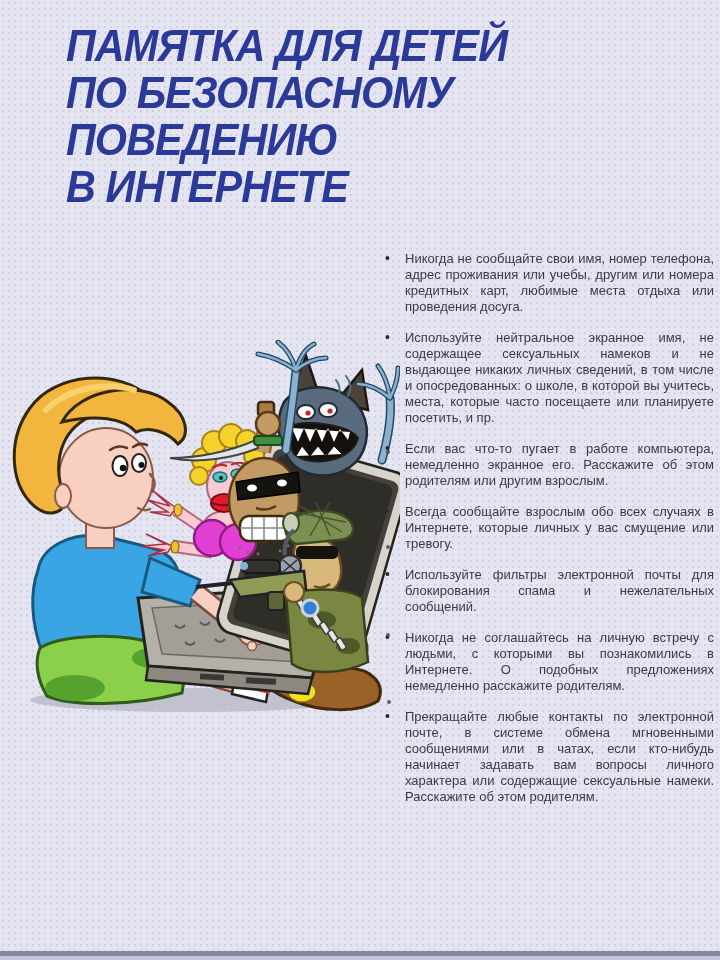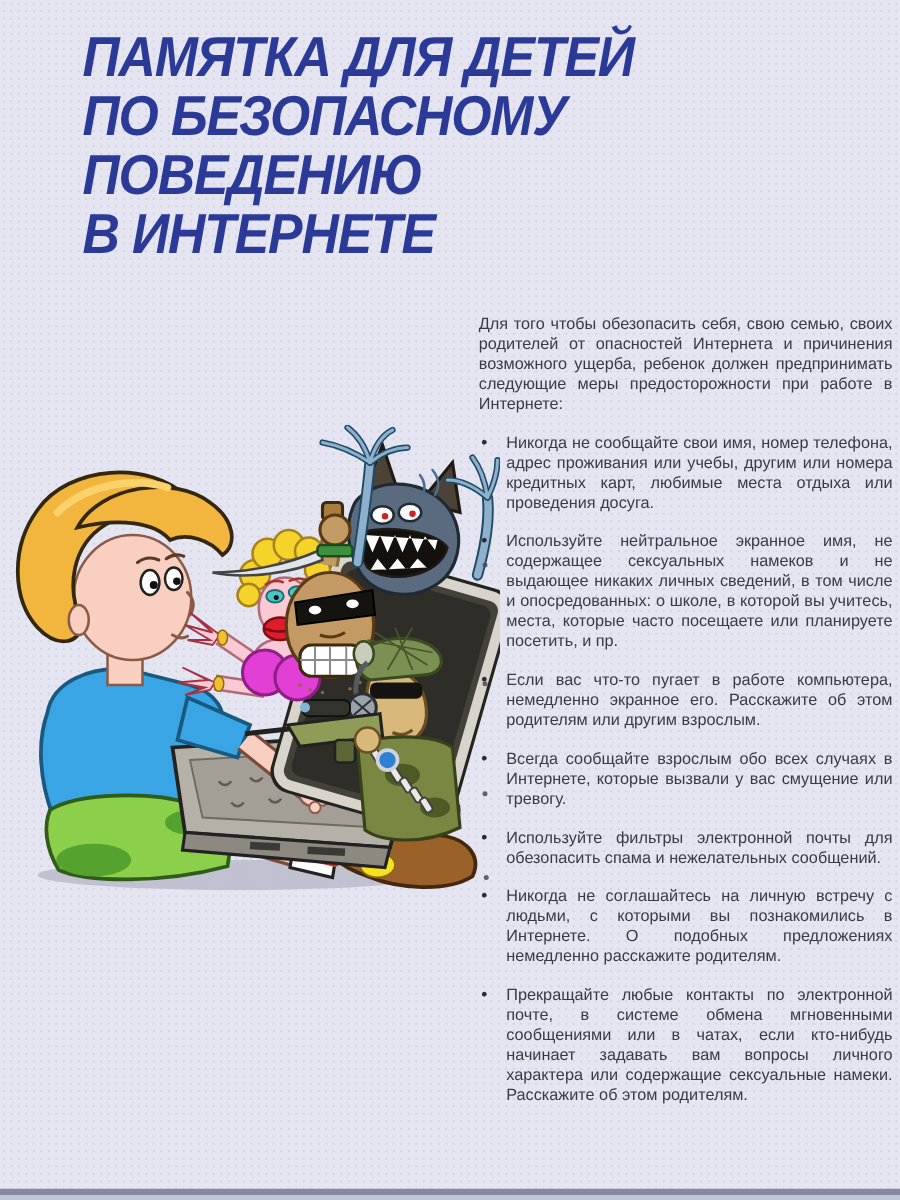--- a/index.html
+++ b/index.html
@@ -275,27 +275,26 @@
         <path d="M390,58 C396,46 398,38 398,28"></path>
       </g>
       <g stroke="#4a6f8c" stroke-width="2">
         <path d="M336,40 q6,8 2,16"></path>
           <path d="M346,36 q8,10 2,20"></path>
       </g>
     </g>
   </svg>
 
   <div class="textcol">
-    <p class="intro">Для того чтобы обезопасить себя, свою семью, своих родителей от опасностей Интернета и причинения возможного ущерба, ребенок должен предпринимать следующие меры предосторожности при работе в Интернете:</p>
     <ul class="rules">
       <li><span class="marker">•</span><span>Никогда не сообщайте свои имя, номер телефона, адрес проживания или учебы, другим или номера кредитных карт, любимые места отдыха или проведения досуга.</span></li>
       <li><span class="marker">•</span><span>Используйте нейтральное экранное имя, не содержащее сексуальных намеков и не выдающее никаких личных сведений, в том числе и опосредованных: о школе, в которой вы учитесь, места, которые часто посещаете или планируете посетить, и пр.</span></li>
       <li><span class="marker">•</span><span>Если вас что-то пугает в работе компьютера, немедленно экранное его. Расскажите об этом родителям или другим взрослым.</span></li>
-      <li><span class="marker">•</span><span>Всегда сообщайте взрослым обо всех случаях в Интернете, которые вызвали у вас смущение или тревогу.</span></li>
-      <li><span class="marker">•</span><span>Используйте фильтры электронной почты для обезопасить спама и нежелательных сообщений.</span></li>
+      <li><span class="marker">•</span><span>Всегда сообщайте взрослым обо всех случаях в Интернете, которые личных у вас смущение или тревогу.</span></li>
+      <li><span class="marker">•</span><span>Используйте фильтры электронной почты для блокирования спама и нежелательных сообщений.</span></li>
       <li><span class="marker">•</span><span>Никогда не соглашайтесь на личную встречу с людьми, с которыми вы познакомились в Интернете. О подобных предложениях немедленно расскажите родителям.</span></li>
       <li><span class="marker">•</span><span>Прекращайте любые контакты по электронной почте, в системе обмена мгновенными сообщениями или в чатах, если кто-нибудь начинает задавать вам вопросы личного характера или содержащие сексуальные намеки. Расскажите об этом родителям.</span></li>
     </ul>
   </div>
 
   <div class="scan-dot" style="left:386px;top:450px;"></div>
   <div class="scan-dot" style="left:386px;top:545px;"></div>
   <div class="scan-dot" style="left:386px;top:633px;"></div>
   <div class="scan-dot" style="left:387px;top:700px;"></div>
 

